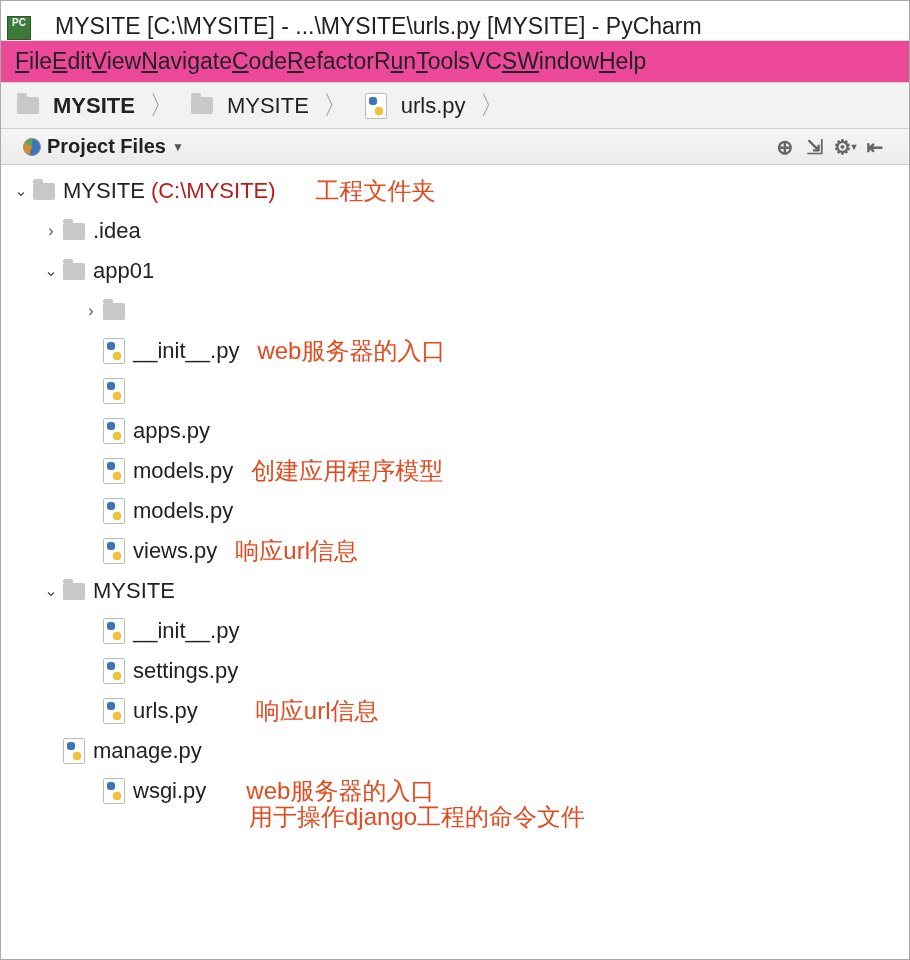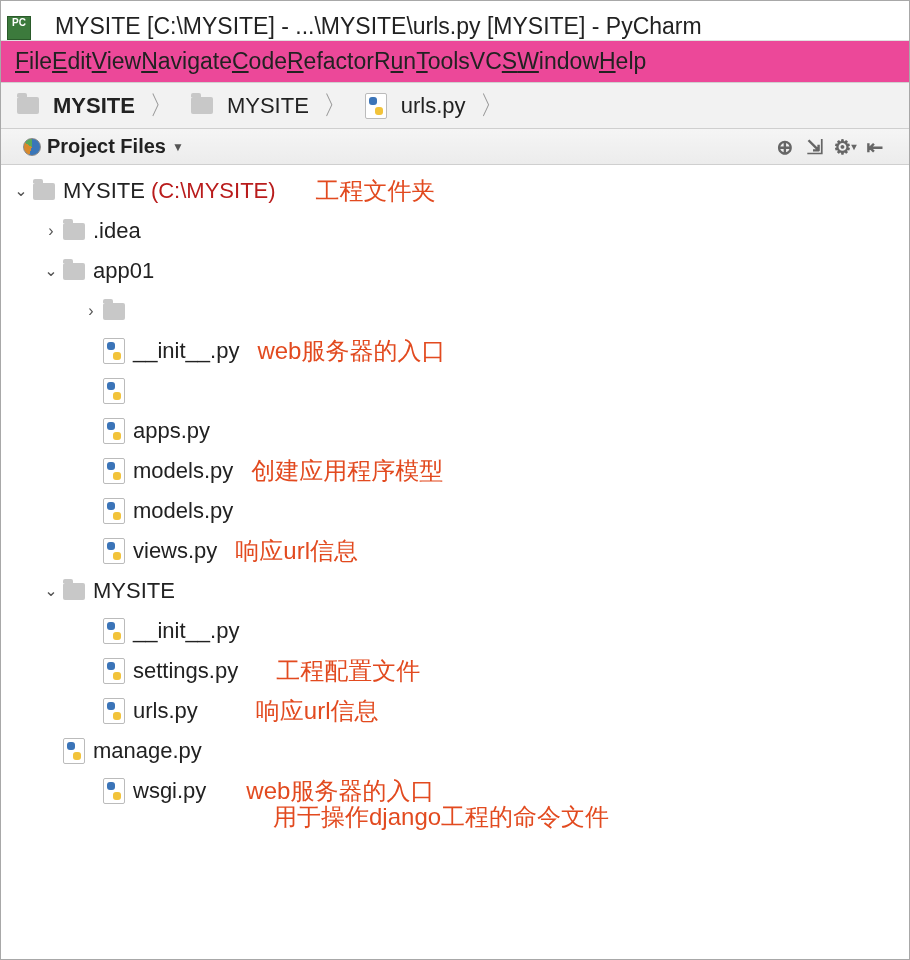--- a/index.html
+++ b/index.html
@@ -280,21 +280,20 @@
   <div class="row indent2">
     <span class="arrow hidden">·</span>
     <span class="pyicon"></span>
     <span>__init__.py</span>
   </div>
 
   <div class="row indent2">
     <span class="arrow hidden">·</span>
     <span class="pyicon"></span>
     <span>settings.py</span>
-    <span class="annot" style="padding-left:38px">工程配置文件</span>
   </div>
 
   <div class="row indent2">
     <span class="arrow hidden">·</span>
     <span class="pyicon"></span>
     <span>urls.py</span>
     <span class="annot" style="padding-left:58px">响应url信息</span>
   </div>
 
   <div class="row indent1">
@@ -303,15 +302,15 @@
     <span>manage.py</span>
   </div>
 
   <div class="row indent2">
     <span class="arrow hidden">·</span>
     <span class="pyicon"></span>
     <span>wsgi.py</span>
     <span class="annot" style="padding-left:40px">web服务器的入口</span>
   </div>
 
-  <span class="annot-free" style="left:248px; top:636px;margin-left:24px;">用于操作django工程的命令文件</span>
+  <span class="annot-free" style="left:248px; top:636px;">用于操作django工程的命令文件</span>
 
 </div>
 
 </body></html>

